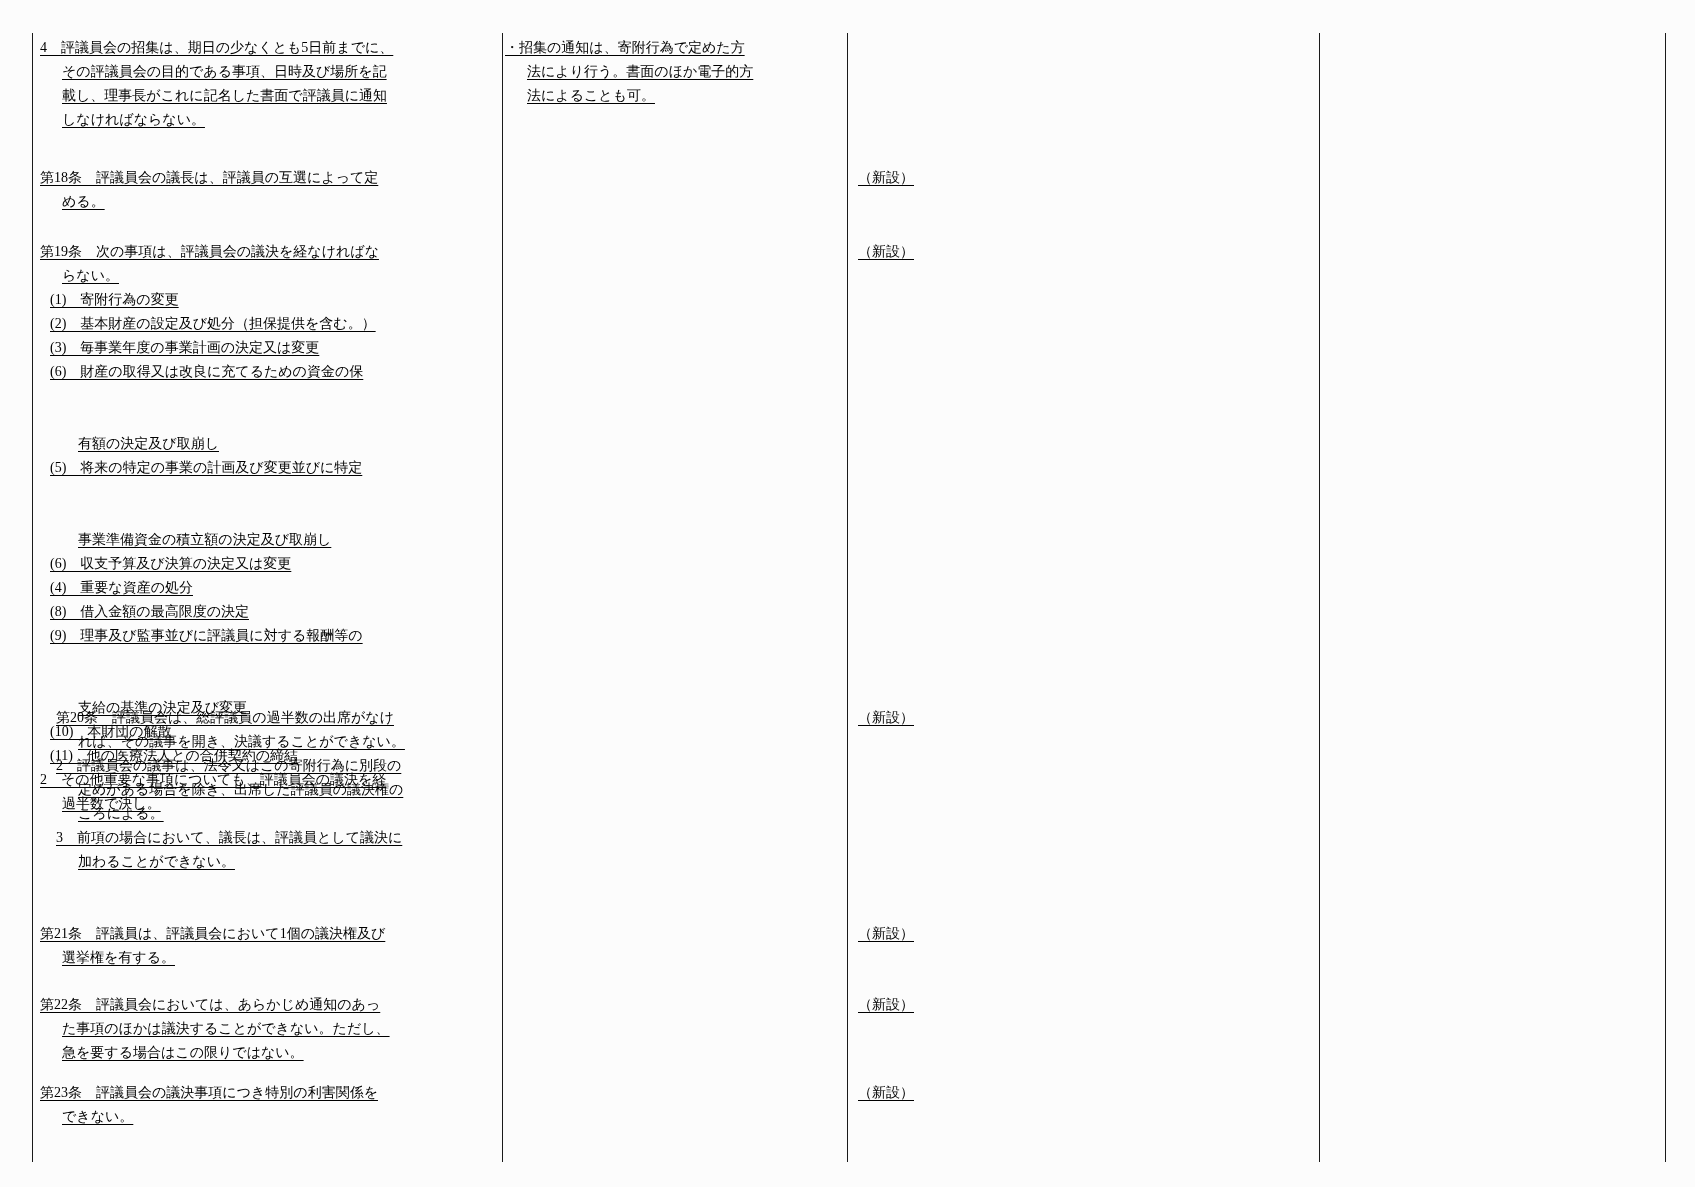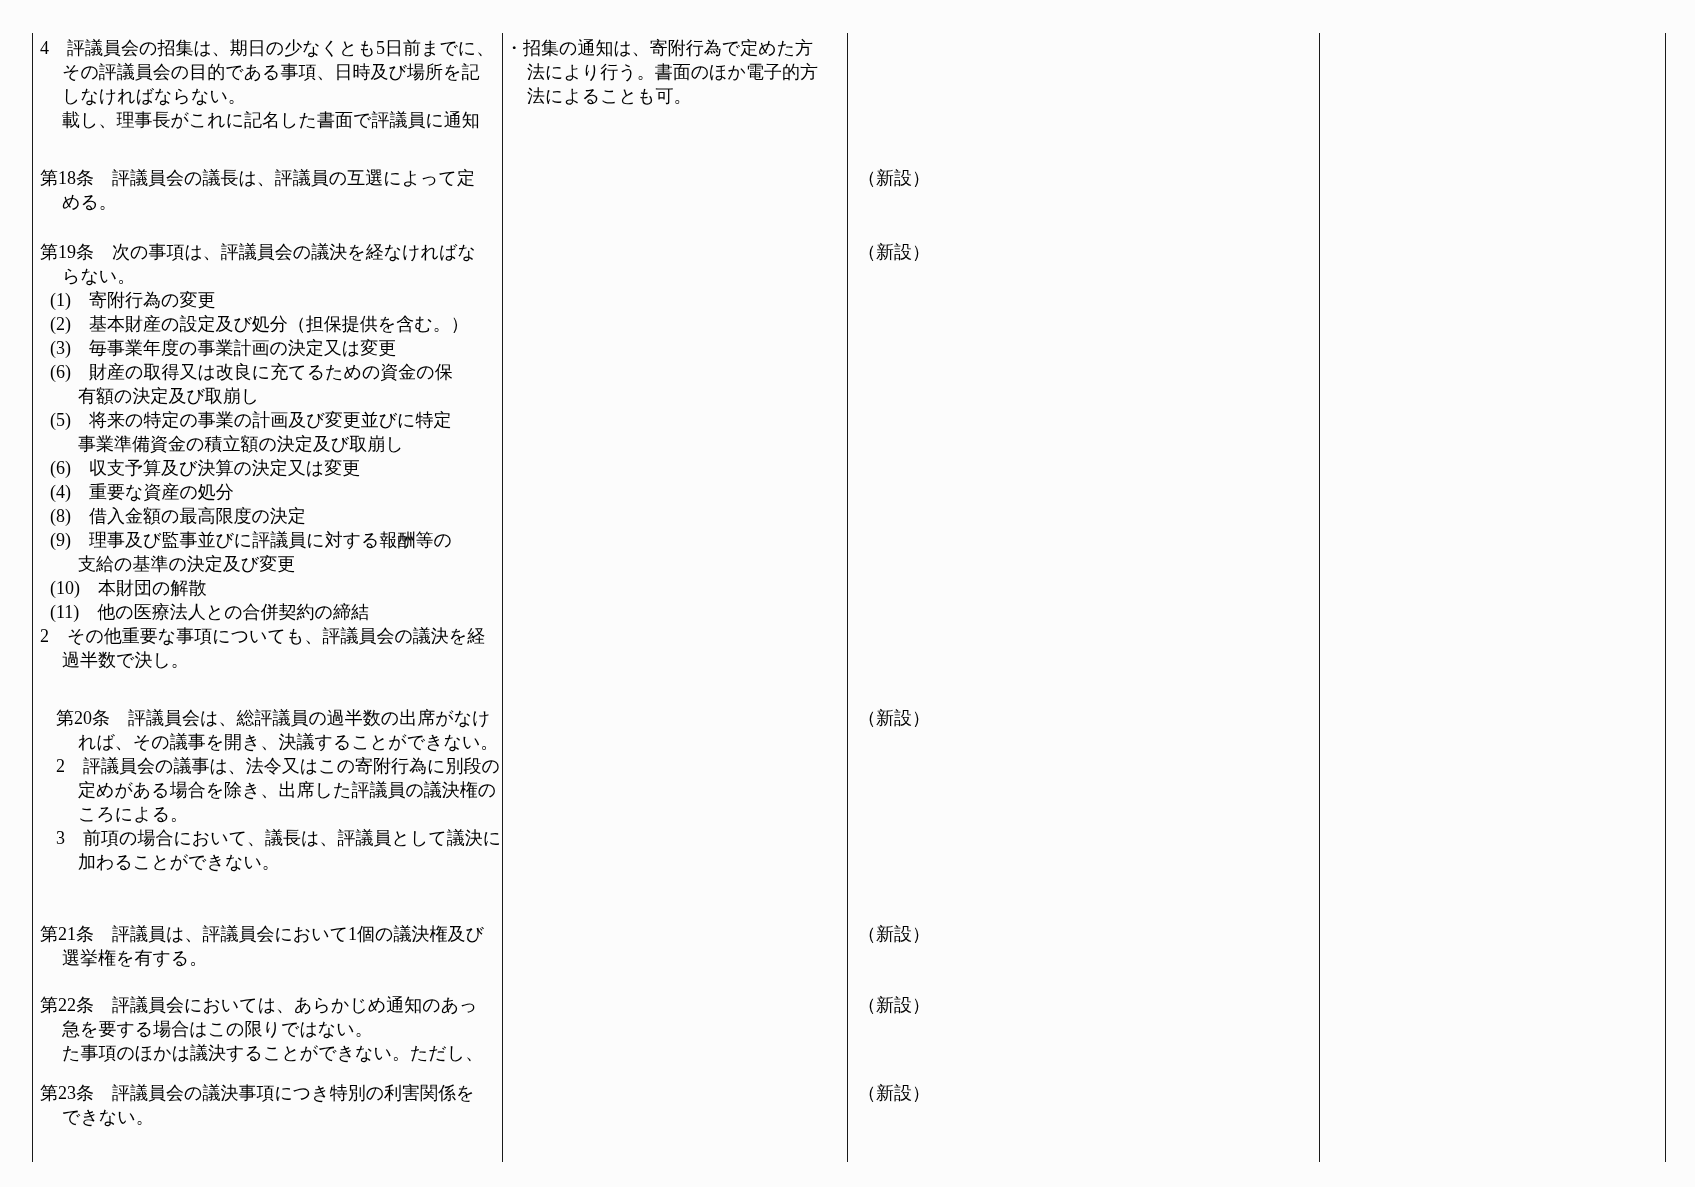--- a/index.html
+++ b/index.html
@@ -16,45 +16,46 @@
     position: absolute;
     top: 33px;
     width: 1px;
     height: 1129px;
     background: #1a1a1a;
   }
   .block { position: absolute; }
   .ln {
     height: 24px;
     line-height: 24px;
-    font-size: 18px;
+    font-size: 14px;
     white-space: nowrap;
+    text-decoration: underline;
     text-underline-offset: 3px;
     text-decoration-thickness: 1px;
   }
   
   .i0 { padding-left: 0; }      
   .it { padding-left: 10px; }   
   .i1 { padding-left: 22px; }   
-  .ic { padding-left: 38px; }   
+  .ic { padding-left: 38px; margin-top: 48px; }   
 </style>
 </head>
 <body>
 
 <div class="vline" style="left:32px"></div>
 <div class="vline" style="left:502px"></div>
 <div class="vline" style="left:847px"></div>
 <div class="vline" style="left:1319px"></div>
 <div class="vline" style="left:1665px"></div>
 
 <div class="block" style="left:40px; top:36px; width:460px">
   <div class="ln i0">4　評議員会の招集は、期日の少なくとも5日前までに、</div>
   <div class="ln i1">その評議員会の目的である事項、日時及び場所を記</div>
+  <div class="ln i1">載し、理事長がこれに記名した書面で評議員に通知</div>
   <div class="ln i1">しなければならない。</div>
-  <div class="ln i1">載し、理事長がこれに記名した書面で評議員に通知</div>
 </div>
 
 <div class="block" style="left:40px; top:166px; width:460px">
   <div class="ln i0">第18条　評議員会の議長は、評議員の互選によって定</div>
   <div class="ln i1">める。</div>
 </div>
 
 <div class="block" style="left:40px; top:240px; width:460px">
   <div class="ln i0">第19条　次の事項は、評議員会の議決を経なければな</div>
   <div class="ln i1">らない。</div>
@@ -86,22 +87,22 @@
   <div class="ln i1">加わることができない。</div>
 </div>
 
 <div class="block" style="left:40px; top:922px; width:460px">
   <div class="ln i0">第21条　評議員は、評議員会において1個の議決権及び</div>
   <div class="ln i1">選挙権を有する。</div>
 </div>
 
 <div class="block" style="left:40px; top:993px; width:460px">
   <div class="ln i0">第22条　評議員会においては、あらかじめ通知のあっ</div>
+  <div class="ln i1">た事項のほかは議決することができない。ただし、</div>
   <div class="ln i1">急を要する場合はこの限りではない。</div>
-  <div class="ln i1">た事項のほかは議決することができない。ただし、</div>
 </div>
 
 <div class="block" style="left:40px; top:1081px; width:460px">
   <div class="ln i0">第23条　評議員会の議決事項につき特別の利害関係を</div>
   <div class="ln i1">できない。</div>
 </div>
 
 <div class="block" style="left:505px; top:36px; width:340px">
   <div class="ln i0">・招集の通知は、寄附行為で定めた方</div>
   <div class="ln i1">法により行う。書面のほか電子的方</div>

